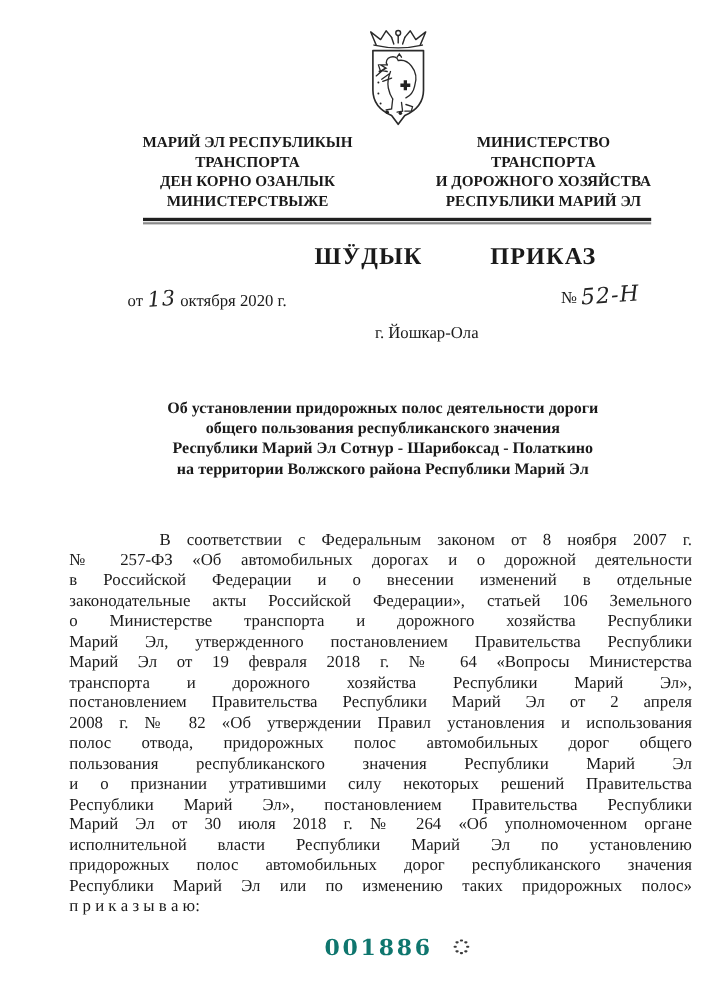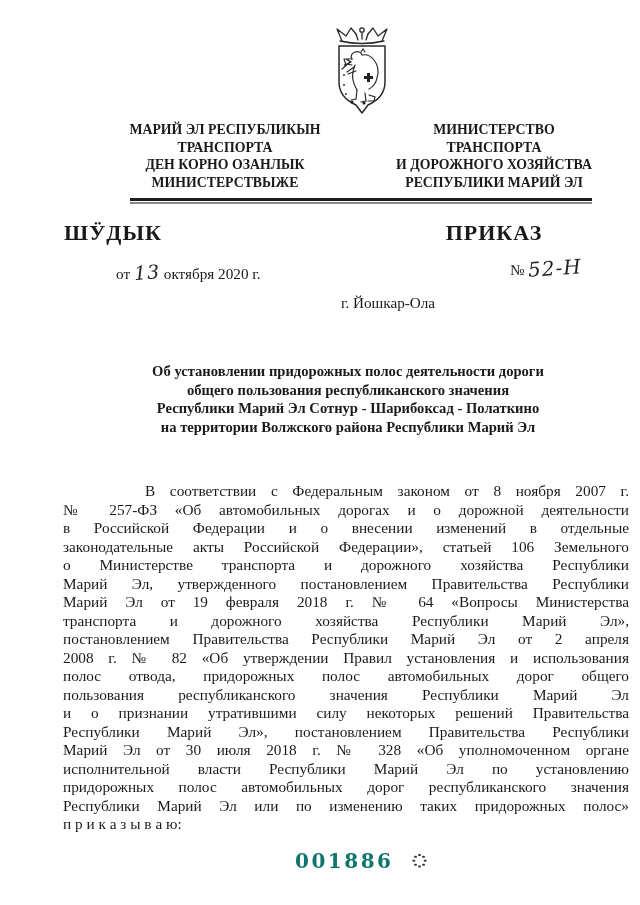--- a/index.html
+++ b/index.html
@@ -13,21 +13,21 @@
   
   .lh-left{position:absolute;left:65px;top:121px;width:320px;text-align:center;
     font-weight:bold;font-size:13.8px;line-height:17.5px;}
   .lh-right{position:absolute;left:364px;top:121px;width:260px;text-align:center;
     font-weight:bold;font-size:13.8px;line-height:17.5px;}
   
   .divider{position:absolute;left:130px;top:198px;width:462px;height:8px;}
   .divider .l1{height:2.6px;background:#1f1f1f;}
   .divider .l2{height:1.6px;background:#8a8a8a;margin-top:1.6px;}
   
-  .dt-mari{position:absolute;left:64px;top:220px;width:320px;text-align:left;
+  .dt-mari{position:absolute;left:64px;top:220px;width:320px;text-align:right;
     font-weight:bold;font-size:22px;letter-spacing:1px;}
   .dt-rus{position:absolute;left:364px;top:220px;width:260px;text-align:center;
     font-weight:bold;font-size:22px;letter-spacing:1px;}
   
   .date-line{position:absolute;left:116px;top:261px;font-size:15.2px;}
   .num-line{position:absolute;left:510px;top:256px;font-size:15.2px;}
   .hand{
     display:inline-block;font-family:"DejaVu Serif",serif;font-style:italic;
     font-size:19px;transform:rotate(-4deg);letter-spacing:1px;color:#222;
   }
@@ -143,21 +143,21 @@
       <div class="bline">о Министерстве транспорта и дорожного хозяйства Республики</div>
       <div class="bline">Марий Эл, утвержденного постановлением Правительства Республики</div>
       <div class="bline">Марий Эл от 19 февраля 2018 г. № 64 «Вопросы Министерства</div>
       <div class="bline">транспорта и дорожного хозяйства Республики Марий Эл»,</div>
       <div class="bline">постановлением Правительства Республики Марий Эл от 2 апреля</div>
       <div class="bline">2008 г. № 82 «Об утверждении Правил установления и использования</div>
       <div class="bline">полос отвода, придорожных полос автомобильных дорог общего</div>
       <div class="bline">пользования республиканского значения Республики Марий Эл</div>
       <div class="bline">и о признании утратившими силу некоторых решений Правительства</div>
       <div class="bline">Республики Марий Эл», постановлением Правительства Республики</div>
-      <div class="bline">Марий Эл от 30 июля 2018 г. № 328 «Об уполномоченном органе</div>
+      <div class="bline">Марий Эл от 30 июля 2018 г. № 264 «Об уполномоченном органе</div>
       <div class="bline">исполнительной власти Республики Марий Эл по установлению</div>
       <div class="bline">придорожных полос автомобильных дорог республиканского значения</div>
       <div class="bline">Республики Марий Эл или по изменению таких придорожных полос»</div>
       <div class="bline">п р и к а з ы в а ю:</div>
     </div>
 
   <div class="stamp-row">
     <span class="stamp-num">001886</span>
     <span class="dotmark"></span>
   </div>

